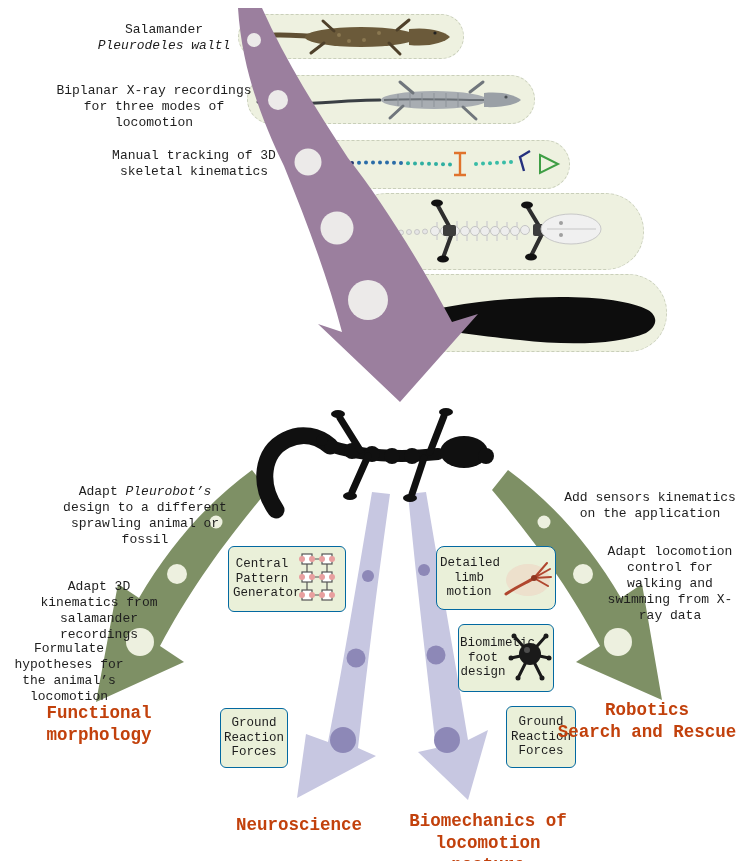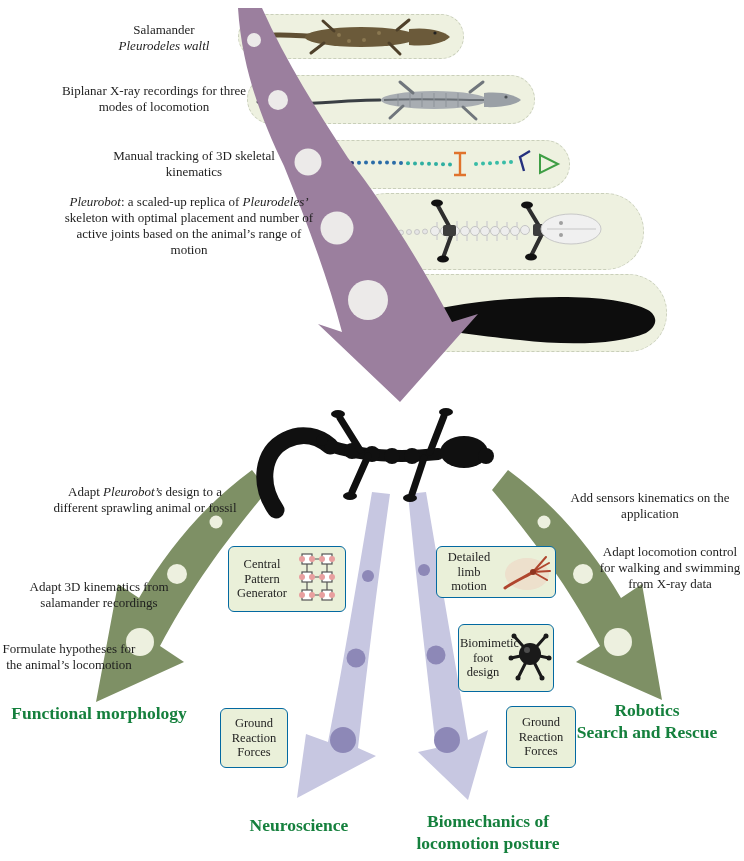--- a/index.html
+++ b/index.html
@@ -1,27 +1,27 @@
 <!DOCTYPE html>
 <html><head>
 <meta charset="utf-8">
 <style>
   html,body{margin:0;padding:0;background:#ffffff;}
   .fig{position:relative;width:744px;height:861px;background:#ffffff;
-       font-family:Liberation Serif, serif;color:#1e1e1e;overflow:hidden;}
+       font-family:Liberation Mono, monospace;color:#1e1e1e;overflow:hidden;}
   .pill{position:absolute;background:#eef1e0;border:1px dashed #c9cfba;border-radius:28px;z-index:1;}
   .pill svg{display:block;}
   .arrows{position:absolute;left:0;top:0;z-index:2;pointer-events:none;}
   .lbl{position:absolute;z-index:3;font-size:13px;line-height:1.24;text-align:center;}
   .gbox{position:absolute;z-index:3;background:#eaf0d9;border:1px solid #0369a1;border-radius:6px;
         display:flex;align-items:center;justify-content:center;gap:2px;font-size:12.5px;
         line-height:1.18;text-align:center;padding:4px;box-sizing:border-box;}
   .gbox svg{flex:0 0 auto;}
   .heading{position:absolute;z-index:3;font-weight:700;font-size:17.5px;line-height:1.26;
-           text-align:center;color:#15803d;}
+           text-align:center;color:#c2410c;}
   #robot{position:absolute;left:252px;top:396px;z-index:4;}
 
   #pill-salamander{left:238px;top:14px;width:224px;height:43px;}
   #pill-xray{left:247px;top:75px;width:286px;height:47px;}
   #pill-tracking{left:297px;top:140px;width:271px;height:47px;}
   #pill-skeleton{left:348px;top:193px;width:294px;height:75px;border-radius:38px;}
   #pill-skin{left:388px;top:274px;width:277px;height:76px;border-radius:38px;}
 
   #tl1{left:95px;top:22px;width:138px;}
   #tl2{left:50px;top:83px;width:208px;}
@@ -31,21 +31,21 @@
 
   #bl1{left:52px;top:484px;width:186px;}
   #bl2{left:26px;top:543px;width:146px;margin-top:36px;}
   #bl3{left:0px;top:607px;width:138px;margin-top:34px;}
   #br1{left:560px;top:490px;width:180px;}
   #br2{left:596px;top:544px;width:148px;}
 
   #box-cpg{left:228px;top:546px;width:118px;height:66px;}
   #box-muscle{left:228px;top:638px;width:100px;height:48px;}
   #box-grf-left{left:220px;top:708px;width:68px;height:60px;}
-  #box-limb{left:436px;top:546px;width:120px;height:52px;}
+  #box-limb{left:436px;top:546px;width:120px;height:64px;border-radius:8px;}
   #box-foot{left:458px;top:624px;width:96px;height:68px;}
   #box-grf-right{left:506px;top:706px;width:70px;height:62px;}
 
   #h-left{left:0px;top:702px;width:198px;}
   #h-neuro{left:228px;top:814px;width:142px;}
   #h-biomech{left:396px;top:810px;width:184px;}
   #h-robotics{left:550px;top:699px;width:194px;}
 </style>
 </head>
 <body>
@@ -216,23 +216,20 @@
 
   <div class="lbl" id="tl1">
     <span>Salamander</span><br>
     <i>Pleurodeles waltl</i>
   </div>
   <div class="lbl" id="tl2">
     <span>Biplanar X-ray recordings for three modes of locomotion</span>
   </div>
   <div class="lbl" id="tl3">
     <span>Manual tracking of 3D skeletal kinematics</span>
-  </div>
-  <div class="lbl" id="tl4">
-    <i>Pleurobot</i><span>: a scaled-up replica of </span><i>Pleurodeles’</i><span> skeleton with optimal placement and number of active joints based on the animal’s range of motion</span>
   </div>
 
   <svg id="robot" width="265" height="135" viewBox="0 0 265 135">
     <path d="M24,114 C6,88 10,56 34,44 C50,36 66,40 78,50" stroke="#101010" stroke-width="17" fill="none" stroke-linecap="round"></path>
     <path d="M78,50 C108,60 148,62 186,58" stroke="#101010" stroke-width="12" fill="none" stroke-linecap="round"></path>
     <circle cx="100" cy="55" r="8" fill="#101010"></circle>
       <circle cx="120" cy="58" r="8" fill="#101010"></circle>
     <circle cx="140" cy="60" r="8" fill="#101010"></circle>
       <circle cx="160" cy="60" r="8" fill="#101010"></circle>
     <circle cx="70" cy="44" r="6" fill="#101010"></circle>

